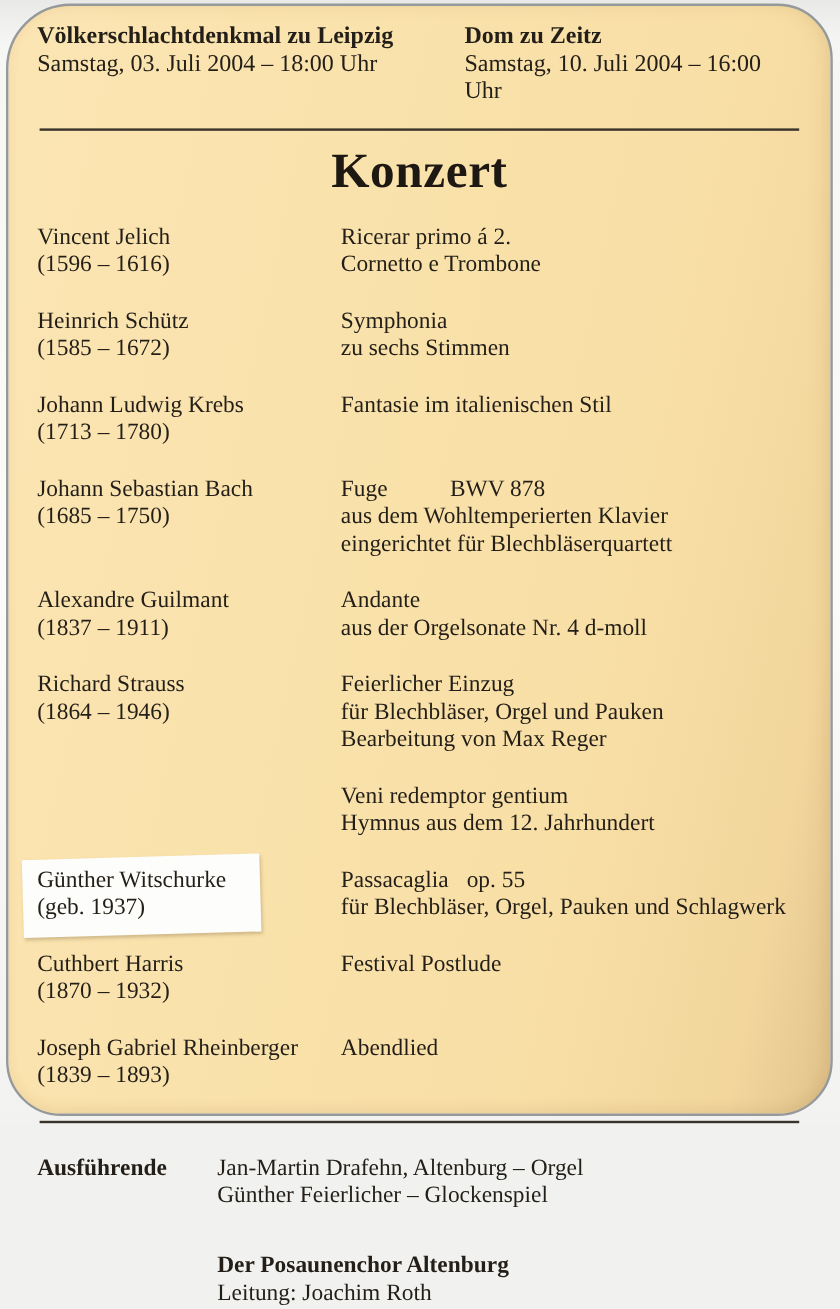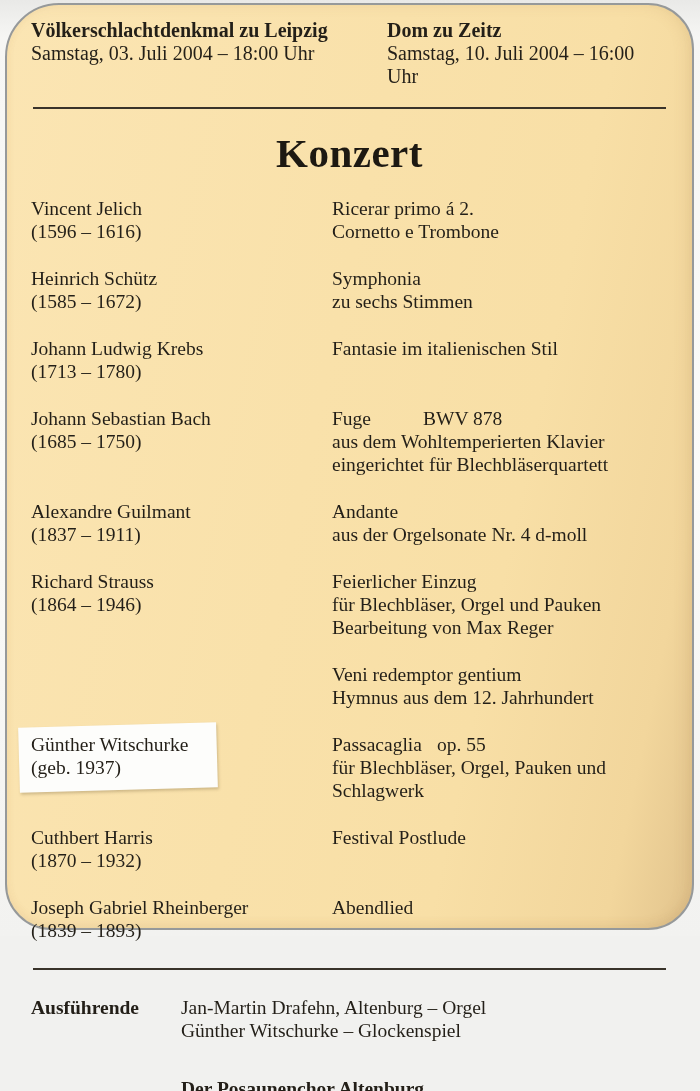--- a/index.html
+++ b/index.html
@@ -42,28 +42,28 @@
     border: none;
     border-top: 2.4px solid #39332a;
     margin: 19px 2px 0 2px;
   }
 
   .title {
     text-align: center;
     font-weight: bold;
     font-size: 41px;
     line-height: 46px;
-    margin-top: 21px;
+    margin-top: 10px;
     letter-spacing: 0.5px;
     color: #1d1912;
   }
 
   
   .entries { margin-top: 21px; font-size: 19.5px; line-height: 23px; }
-  .entry { display: flex; margin-bottom: 24px; gap: 48px; }
+  .entry { display: flex; margin-bottom: 24px; }
   .composer { width: 253px; flex: 0 0 253px; position: relative; }
   .work { flex: 1; }
   .w-title { font-weight: normal; }
   .suffix-tab { margin-left: 52px; }
   .suffix-near { margin-left: 15px; }
 
   
   .patch {
     position: absolute;
     left: -12px; top: -8px;
@@ -217,21 +217,21 @@
         </div>
 
       </div>
 
       <hr class="rule rule2">
 
       <div class="footer">
         <div class="f-label">Ausführende</div>
         <div class="f-lines">
           <div>Jan-Martin Drafehn, Altenburg – Orgel</div>
-          <div>Günther Witschurke – Glockenspiel</div>
+          <div>Günther Feierlicher – Glockenspiel</div>
           <div class="f-spacer"></div>
           <div class="b">Der Posaunenchor Altenburg</div>
           <div>Leitung: Joachim Roth</div>
         </div>
       </div>
 
     </div>
   </div>
 </div>
 

